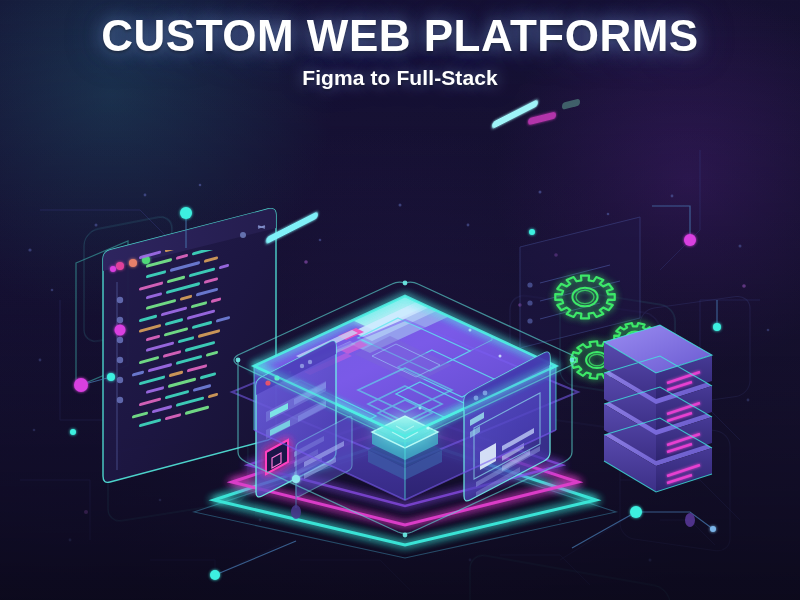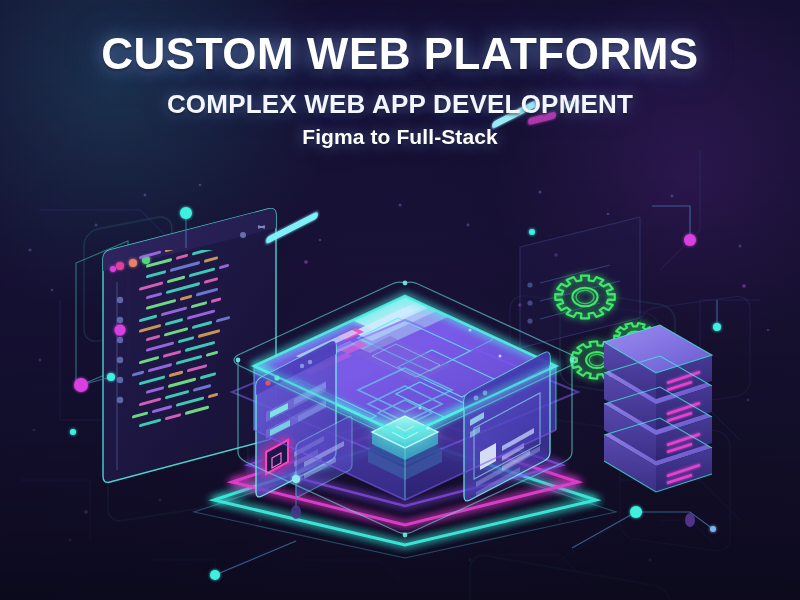--- a/index.html
+++ b/index.html
@@ -10,21 +10,21 @@
     background:
       radial-gradient(circle at 14% 16%, rgba(36,104,122,0.42) 0%, rgba(36,104,122,0) 26%),
       radial-gradient(circle at 86% 30%, rgba(92,38,142,0.40) 0%, rgba(92,38,142,0) 24%),
       radial-gradient(circle at 50% 72%, rgba(46,30,92,0.55) 0%, rgba(46,30,92,0) 52%),
       radial-gradient(circle at 8% 92%, rgba(28,22,70,0.6) 0%, rgba(28,22,70,0) 40%),
       linear-gradient(160deg,#141032 0%,#161133 28%,#15102e 55%,#191331 78%,#1b1638 100%);
   }
   .svgfull{position:absolute;left:0;top:0;width:800px;height:600px;overflow:visible;}
 
   
-  .headline{position:absolute;left:0;right:0;top:14px;text-align:center;z-index:60;margin-top:18px;}
+  .headline{position:absolute;left:0;right:0;top:14px;text-align:center;z-index:60;}
   .h-main{
     font-size:44px;font-weight:bold;color:#ffffff;letter-spacing:0.5px;
     line-height:1.02;margin:0;
     text-shadow:0 0 18px rgba(150,190,255,0.55),0 0 42px rgba(90,130,220,0.35),0 2px 3px rgba(0,0,0,0.55);
   }
   .h-sub{
     font-size:26px;font-weight:bold;color:#f4f6ff;letter-spacing:0.2px;
     margin:14px 0 0 0;line-height:1.05;
     text-shadow:0 0 14px rgba(150,190,255,0.45),0 0 34px rgba(90,130,220,0.28),0 2px 3px rgba(0,0,0,0.5);
   }
@@ -643,17 +643,16 @@
         <circle cx="215" cy="575" r="5" fill="#3ef0e0" filter="url(#tinyGlow)"></circle>
         <circle cx="713" cy="529" r="3" fill="#7ab4e8" filter="url(#tinyGlow)"></circle>
         <circle cx="296" cy="479" r="4" fill="#8fe8f0" filter="url(#tinyGlow)"></circle>
         <circle cx="113" cy="269" r="3" fill="#d93fe0" filter="url(#tinyGlow)"></circle>
         <circle cx="532" cy="232" r="3" fill="#3ef0e0" filter="url(#tinyGlow)"></circle>
       </g>
   </svg>
 
   <div class="headline">
     <h1 class="h-main">CUSTOM WEB PLATFORMS</h1>
-    <div class="h-sub">COMPLEX WEB APP DEVELOPMENT</div>
     <div class="h-sub2">Figma to Full-Stack</div>
   </div>
 
 </div>
 
 </body></html>

